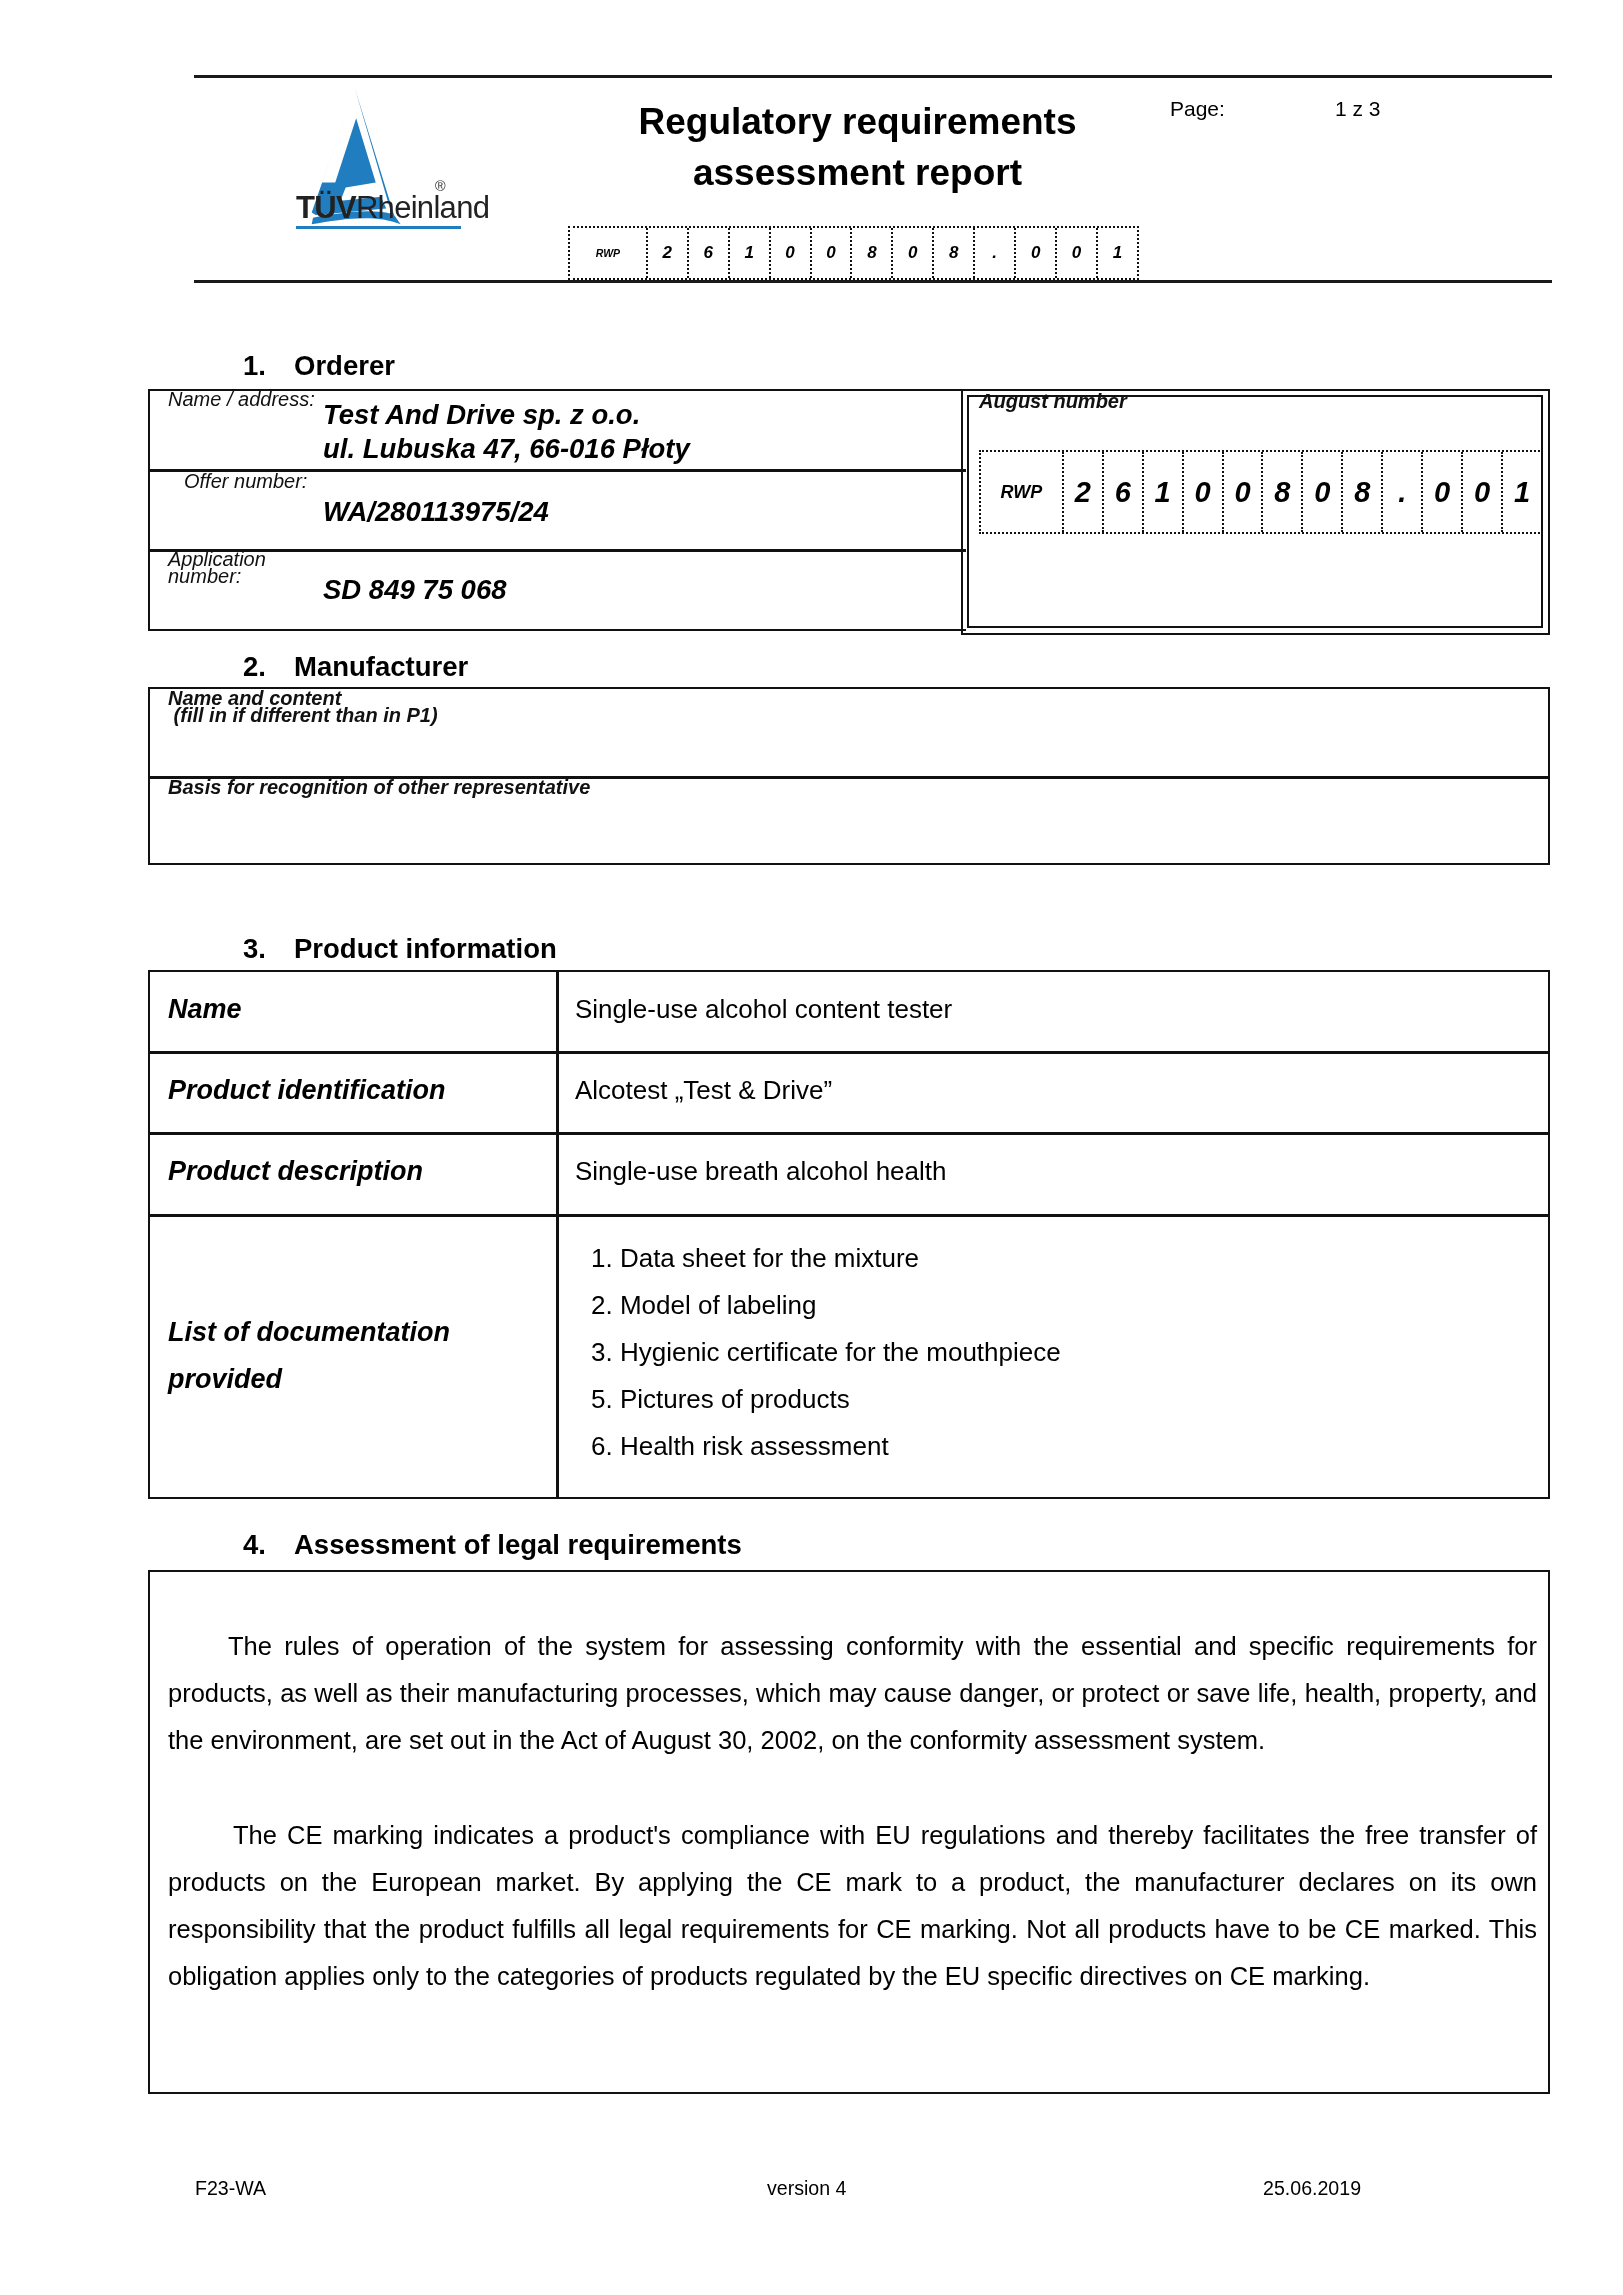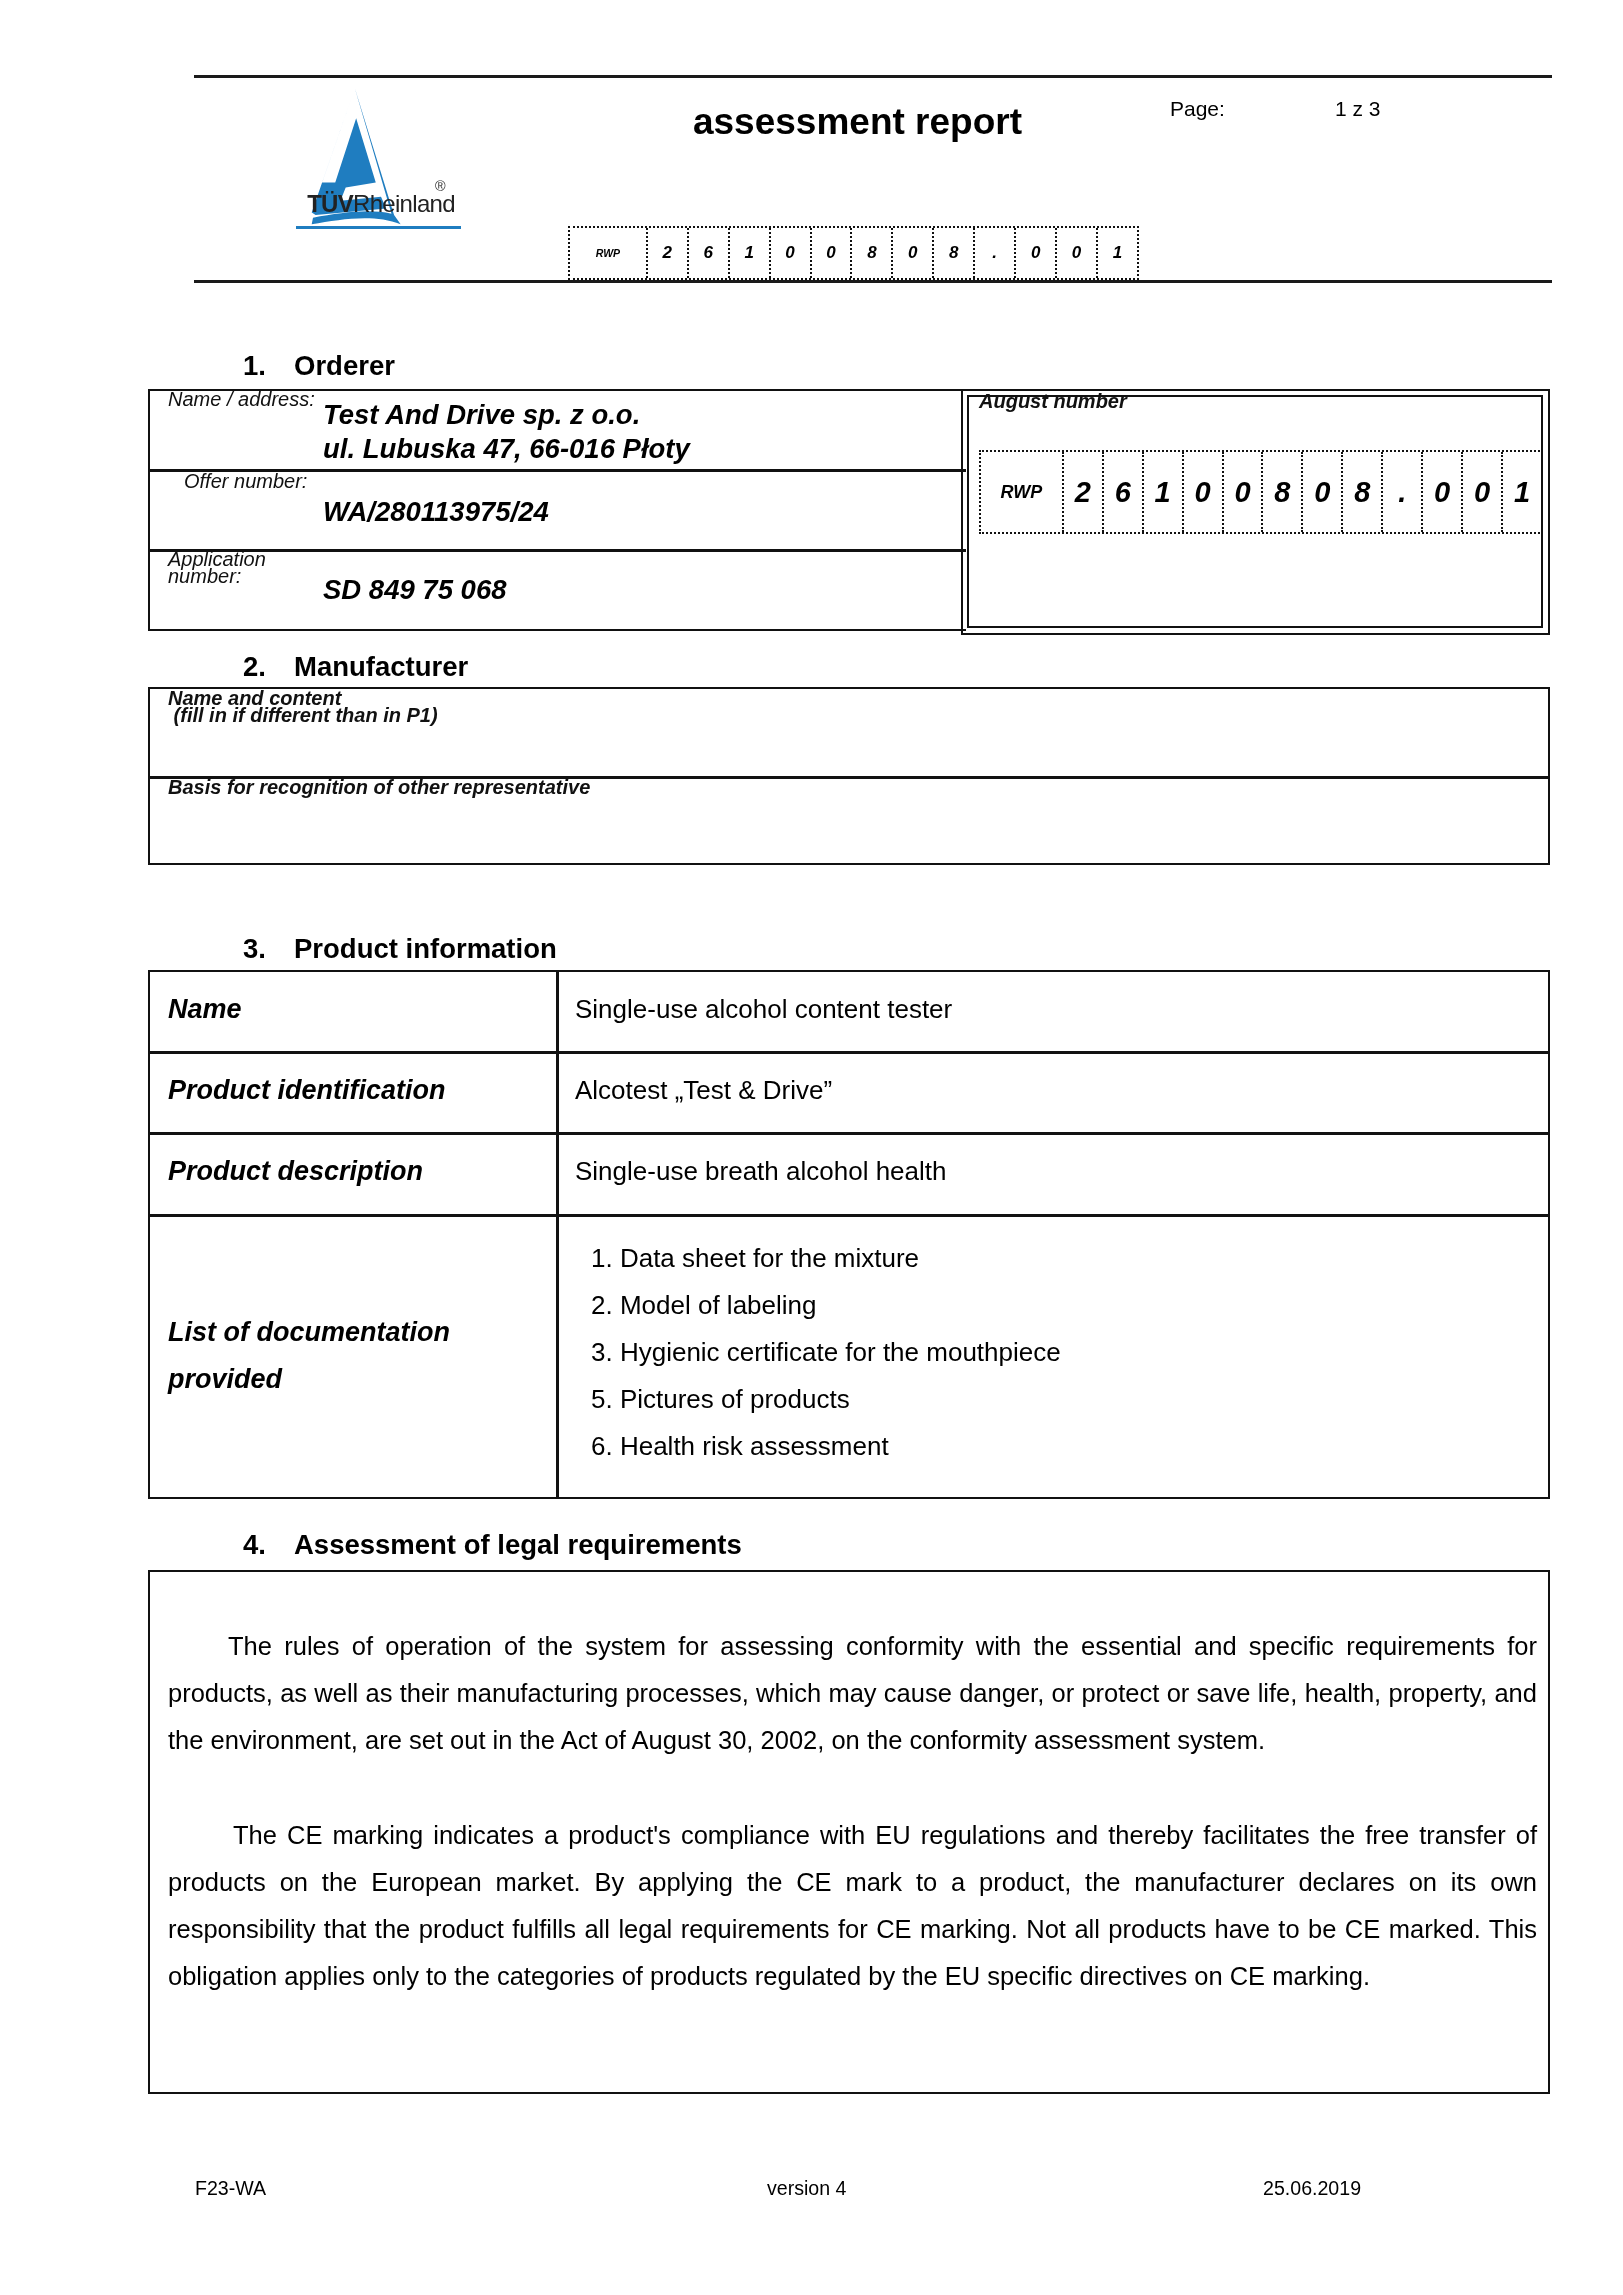--- a/index.html
+++ b/index.html
@@ -3,21 +3,21 @@
 <meta charset="utf-8">
 <style>
   html, body { margin: 0; padding: 0; background: #ffffff; }
   body { width: 1623px; height: 2295px; position: relative; overflow: hidden;
          font-family: "Liberation Sans", sans-serif; color: #000; }
 
   
   .hdr-line { position: absolute; left: 194px; width: 1358px; height: 2.6px; background: #1a1a1a; }
   .logo { position: absolute; left: 296px; top: 84px; width: 170px; height: 151px; }
   .logo-text { position: absolute; left: 296px; top: 190px; width: 170px; text-align: center;
-               font-size: 24px; color: #222; letter-spacing: -0.7px; }
+               font-size: 31px; color: #222; letter-spacing: -0.7px; }
   .logo-text b { font-weight: bold; }
   .logo-reg { position: absolute; left: 435px; top: 178px; font-size: 14.4px; color: #333; }
   .logo-underline { position: absolute; left: 296px; top: 226px; width: 165px; height: 3.3px; background: #1f7dc0; }
   .title { position: absolute; left: 576px; top: 96px; width: 563px; text-align: center;
            font-size: 37px; font-weight: bold; line-height: 51px; }
   .page-lbl { position: absolute; left: 1170px; top: 97px; font-size: 21px; }
   .page-val { position: absolute; left: 1335px; top: 97px; font-size: 21px; }
 
   .code-box { position: absolute; display: flex; border: 2px dotted #111; box-sizing: border-box; }
   .code-box .cell { border-left: 2px dotted #111; display: flex; align-items: center; justify-content: center;
@@ -55,20 +55,21 @@
 
 <svg class="logo" viewBox="0 0 260 230">
   <path d="M90 6 L40 150 L60 150 L92 52 L122 150 L76 158 L68 178 L130 172 L138 190 L30 200 L24 196 Z" fill="#1f7dc0"></path>
   <path d="M90 6 L150 200 L160 214 C120 198 70 206 24 214 L26 204 C70 196 112 190 146 198 Z" fill="#1f7dc0"></path>
 </svg>
 <div class="logo-text"><b>TÜV</b><span>Rheinland</span></div>
 <div class="logo-reg">®</div>
 <div class="logo-underline"></div>
 
 <div class="title">
+  <div>Regulatory requirements</div>
   <div>assessment report</div>
 </div>
 <div class="page-lbl">Page:</div>
 <div class="page-val">1 z 3</div>
 
 <div class="code-box" id="hdr-code" style="left:568px; top:226px; width:571px; height:54px; font-size:17px;">
     <div class="cell first" style="width: 76px; font-size: 0.62em;">RWP</div>
     <div class="cell" style="width: 41px;">2</div>
     <div class="cell" style="width: 41px;">6</div>
     <div class="cell" style="width: 41px;">1</div>

